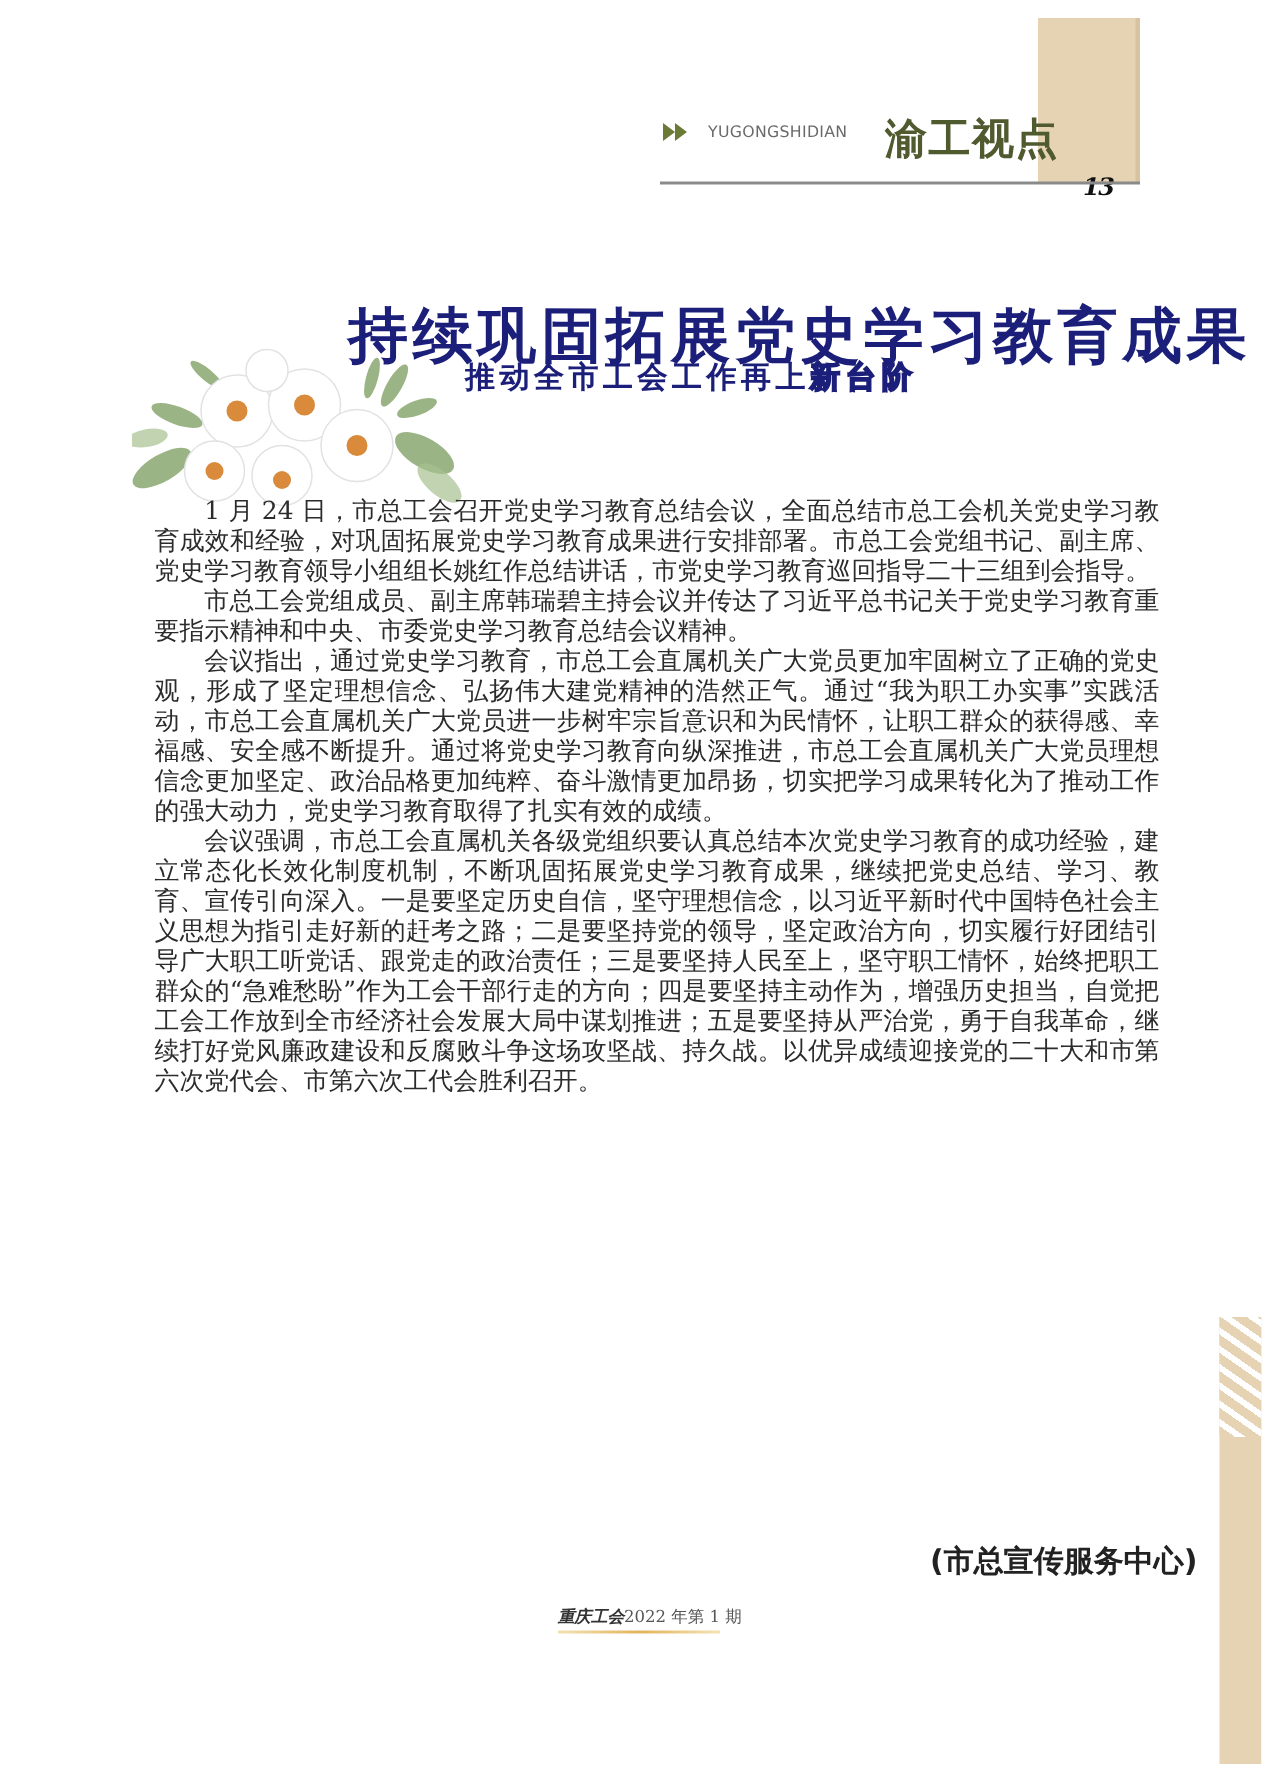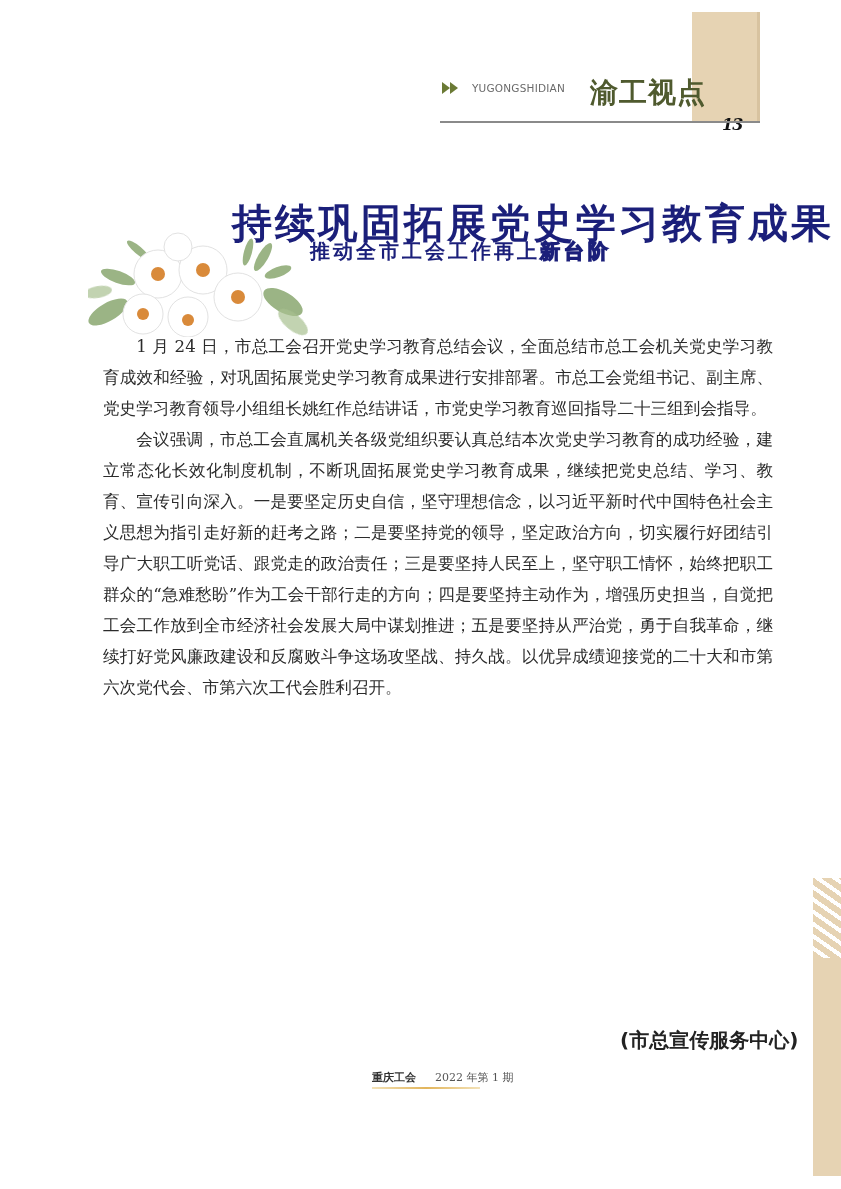--- a/index.html
+++ b/index.html
@@ -54,34 +54,34 @@
     .title-outline {
       color: #ffffff;
       -webkit-text-stroke: 1.3px #1b1f7a;
       letter-spacing: 4px;
     }
     .flower {
       position: absolute; left: 88px; top: 232px; width: 220px; height: 105px;
     }
     .body-text {
       position: absolute; left: 103px; top: 331px; width: 670px;
-      font-size: 16.6px; line-height: 31px; color: #2b2b2b;
+      font-size: 16.6px; line-height: 20px; color: #2b2b2b;
       text-align: justify; text-justify: inter-ideograph;
     }
     .body-text p { margin: 0; text-indent: 2em; }
     .source {
       position: absolute; left: 620px; top: 1027px;
       font-family: "DejaVu Sans", "Liberation Sans", sans-serif;
       font-size: 20px; font-weight: bold; color: #222;
     }
     .footer {
       position: absolute; left: 372px; top: 1070px;
       font-size: 11px; color: #555; white-space: nowrap;
     }
-    .footer .mag { font-weight: bold; color: #333; margin-right: 19px; }
+    .footer .mag { font-weight: bold; color: #333; margin-right: 0; font-style: italic; }
     .footer-rule {
       position: absolute; left: 372px; top: 1087px; width: 108px; height: 2px;
       background: linear-gradient(90deg, #f3e2b8, #e2b55c 50%, #f3e2b8);
     }
     .side-strip {
       position: absolute; left: 813px; top: 878px; width: 28px; height: 298px;
       background: #e6d3b3;
     }
     .side-stripes {
       position: absolute; left: 813px; top: 878px; width: 28px; height: 80px;
@@ -133,20 +133,22 @@
     <circle cx="70" cy="42" r="7"></circle>
     <circle cx="115" cy="38" r="7"></circle>
     <circle cx="150" cy="65" r="7"></circle>
     <circle cx="55" cy="82" r="6"></circle>
     <circle cx="100" cy="88" r="6"></circle>
   </g>
 </svg>
 
 <div class="body-text">
   <p>1 月 24 日，市总工会召开党史学习教育总结会议，全面总结市总工会机关党史学习教育成效和经验，对巩固拓展党史学习教育成果进行安排部署。市总工会党组书记、副主席、党史学习教育领导小组组长姚红作总结讲话，市党史学习教育巡回指导二十三组到会指导。</p>
+  <p>市总工会党组成员、副主席韩瑞碧主持会议并传达了习近平总书记关于党史学习教育重要指示精神和中央、市委党史学习教育总结会议精神。</p>
+  <p>会议指出，通过党史学习教育，市总工会直属机关广大党员更加牢固树立了正确的党史观，形成了坚定理想信念、弘扬伟大建党精神的浩然正气。通过“我为职工办实事”实践活动，市总工会直属机关广大党员进一步树牢宗旨意识和为民情怀，让职工群众的获得感、幸福感、安全感不断提升。通过将党史学习教育向纵深推进，市总工会直属机关广大党员理想信念更加坚定、政治品格更加纯粹、奋斗激情更加昂扬，切实把学习成果转化为了推动工作的强大动力，党史学习教育取得了扎实有效的成绩。</p>
   <p>会议强调，市总工会直属机关各级党组织要认真总结本次党史学习教育的成功经验，建立常态化长效化制度机制，不断巩固拓展党史学习教育成果，继续把党史总结、学习、教育、宣传引向深入。一是要坚定历史自信，坚守理想信念，以习近平新时代中国特色社会主义思想为指引走好新的赶考之路；二是要坚持党的领导，坚定政治方向，切实履行好团结引导广大职工听党话、跟党走的政治责任；三是要坚持人民至上，坚守职工情怀，始终把职工群众的“急难愁盼”作为工会干部行走的方向；四是要坚持主动作为，增强历史担当，自觉把工会工作放到全市经济社会发展大局中谋划推进；五是要坚持从严治党，勇于自我革命，继续打好党风廉政建设和反腐败斗争这场攻坚战、持久战。以优异成绩迎接党的二十大和市第六次党代会、市第六次工代会胜利召开。</p>
 </div>
 
 <div class="source">(市总宣传服务中心)</div>
 
 <div class="footer">
   <span class="mag">重庆工会</span><span>2022 年第 1 期</span>
 </div>
 <div class="footer-rule"></div>
 

